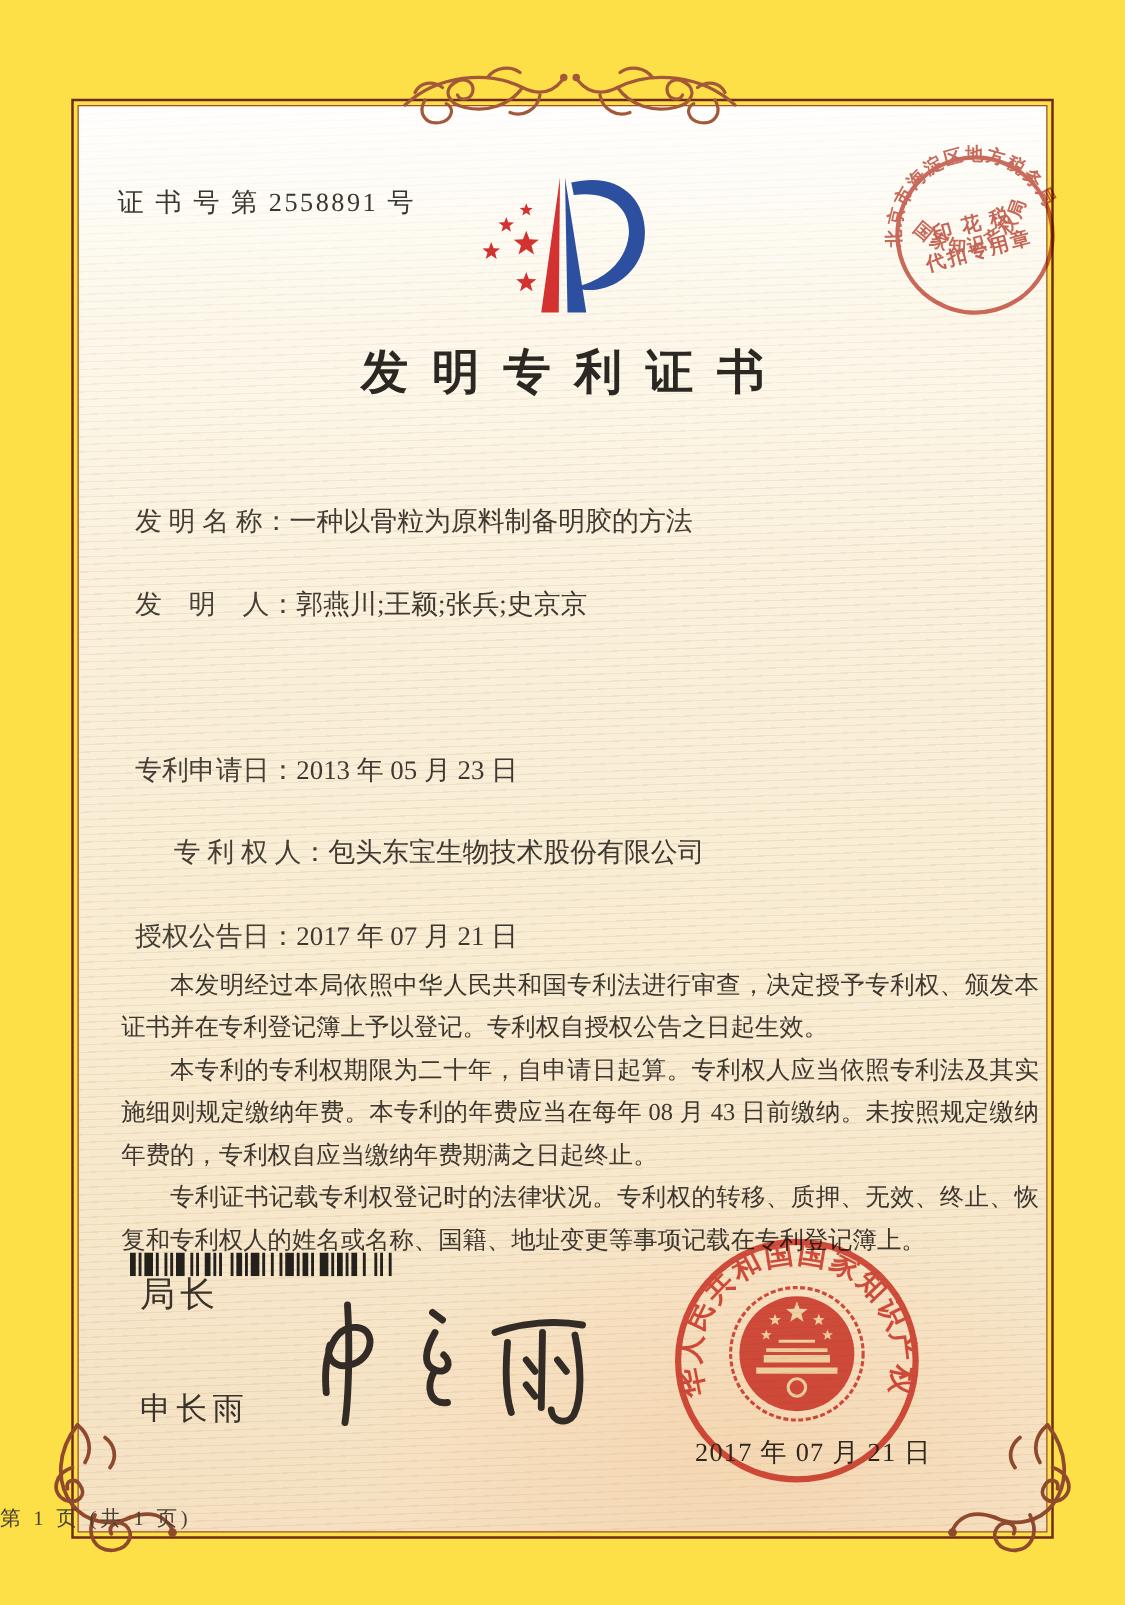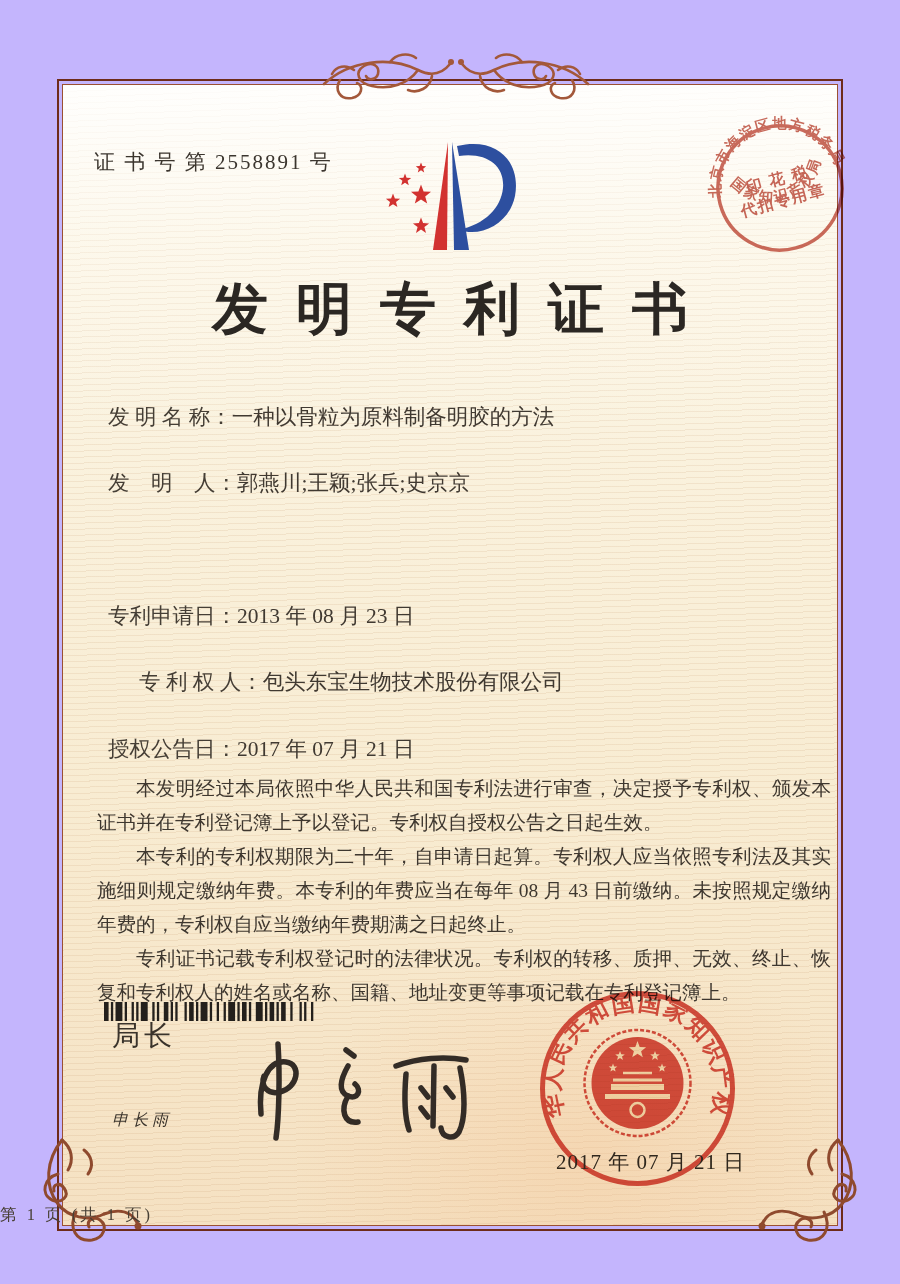--- a/index.html
+++ b/index.html
@@ -1,49 +1,49 @@
 <!DOCTYPE html>
 <html><head>
 <meta charset="utf-8">
 <style>
   html,body{margin:0;padding:0;background:#ffffff;}
   .page{
     position:relative;width:900px;height:1284px;overflow:hidden;
-    background:#c4b5fd;
+    background:#fde047;
     font-family:"Liberation Serif","DejaVu Serif",serif;
   }
   .abs{position:absolute;}
   
   .panel{
     left:57px;top:79px;width:786px;height:1152px;
     border:2px solid #6e2b1a;
     box-sizing:border-box;
   }
   .panel-inner{
     position:absolute;inset:3px;border:1px solid #9b5033;
     background:
       radial-gradient(430px 300px at 68% 94%, rgba(243,196,150,0.40), rgba(0,0,0,0) 70%),
       linear-gradient(180deg, rgba(255,255,255,0.85) 0%, rgba(255,252,244,0.35) 14%, rgba(0,0,0,0) 32%),
       repeating-linear-gradient(178deg, rgba(190,138,92,0.14) 0px, rgba(190,138,92,0.14) 1px, rgba(0,0,0,0) 1px, rgba(0,0,0,0) 6px),
       linear-gradient(180deg,#fdf9ee 0%,#faf2de 30%,#f8ecd2 62%,#f5e1c2 100%);
   }
   
   .cert-number{left:94px;top:148px;font-size:21px;letter-spacing:2px;color:#3b352e;white-space:nowrap;z-index:6;}
-  .title{left:0;top:272px;width:100%;text-align:center;font-size:56px;font-weight:600;
+  .title{left:0;top:272px;width:100%;text-align:center;font-size:38px;font-weight:600;
          color:#2b2723;letter-spacing:0.5em;text-indent:0.5em;z-index:6;}
   .field-row{left:108px;font-size:21.5px;color:#453e35;white-space:nowrap;z-index:6;}
   .field-row .flabel{color:#453e35;}
   .field-row .fvalue{color:#403931;}
   .fr0{top:402px;} .fr1{top:468px;} .fr2{top:534px;}
   .fr3{top:601px;} .fr4{top:667px;margin-left:31px;} .fr5{top:734px;}
   .paras{left:84px;top:772px;width:734px;font-size:19.5px;line-height:34px;
          color:#3e372f;text-align:justify;z-index:6;margin-left:13px;}
   .paras p{margin:0;text-indent:2em;}
   .signer-title{left:112px;top:1017px;font-size:28px;letter-spacing:4px;color:#3a332b;z-index:7;font-family:Liberation Serif, serif;}
-  .signer-name{left:112px;top:1110px;font-size:16px;letter-spacing:4px;color:#3a332b;z-index:7;font-style:italic;}
+  .signer-name{left:112px;top:1110px;font-size:25px;letter-spacing:4px;color:#3a332b;z-index:7;}
   .seal-date{left:556px;top:1148px;font-size:21px;letter-spacing:1px;color:#2f271d;z-index:8;white-space:nowrap;}
   .footer{left:0;top:1204px;width:100%;text-align:left;font-size:16.5px;
           color:#473f34;letter-spacing:3px;z-index:6;}
   
   .ornaments{left:0;top:0;width:900px;height:1284px;z-index:4;pointer-events:none;}
   .logo{left:365px;top:116px;width:175px;height:148px;z-index:5;}
   .stamp{left:684px;top:92px;width:192px;height:192px;z-index:5;
          transform:rotate(-15deg);mix-blend-mode:multiply;opacity:0.88;}
   .seal{left:535px;top:986px;width:205px;height:205px;z-index:7;
         mix-blend-mode:multiply;opacity:0.93;}
@@ -125,21 +125,21 @@
 
   <div class="abs title">发明专利证书</div>
 
   <div class="abs field-row fr0">
     <span class="flabel">发 明 名 称：</span><span class="fvalue">一种以骨粒为原料制备明胶的方法</span>
   </div>
   <div class="abs field-row fr1">
     <span class="flabel">发　明　人：</span><span class="fvalue">郭燕川;王颖;张兵;史京京</span>
   </div>
   <div class="abs field-row fr3">
-    <span class="flabel">专利申请日：</span><span class="fvalue">2013 年 08 月 23 日</span>
+    <span class="flabel">专利申请日：</span><span class="fvalue">2013 年 05 月 23 日</span>
   </div>
   <div class="abs field-row fr4">
     <span class="flabel">专 利 权 人：</span><span class="fvalue">包头东宝生物技术股份有限公司</span>
   </div>
   <div class="abs field-row fr5">
     <span class="flabel">授权公告日：</span><span class="fvalue">2017 年 07 月 21 日</span>
   </div>
 
   <div class="abs paras">
     <p>本发明经过本局依照中华人民共和国专利法进行审查，决定授予专利权、颁发本证书并在专利登记簿上予以登记。专利权自授权公告之日起生效。</p>

